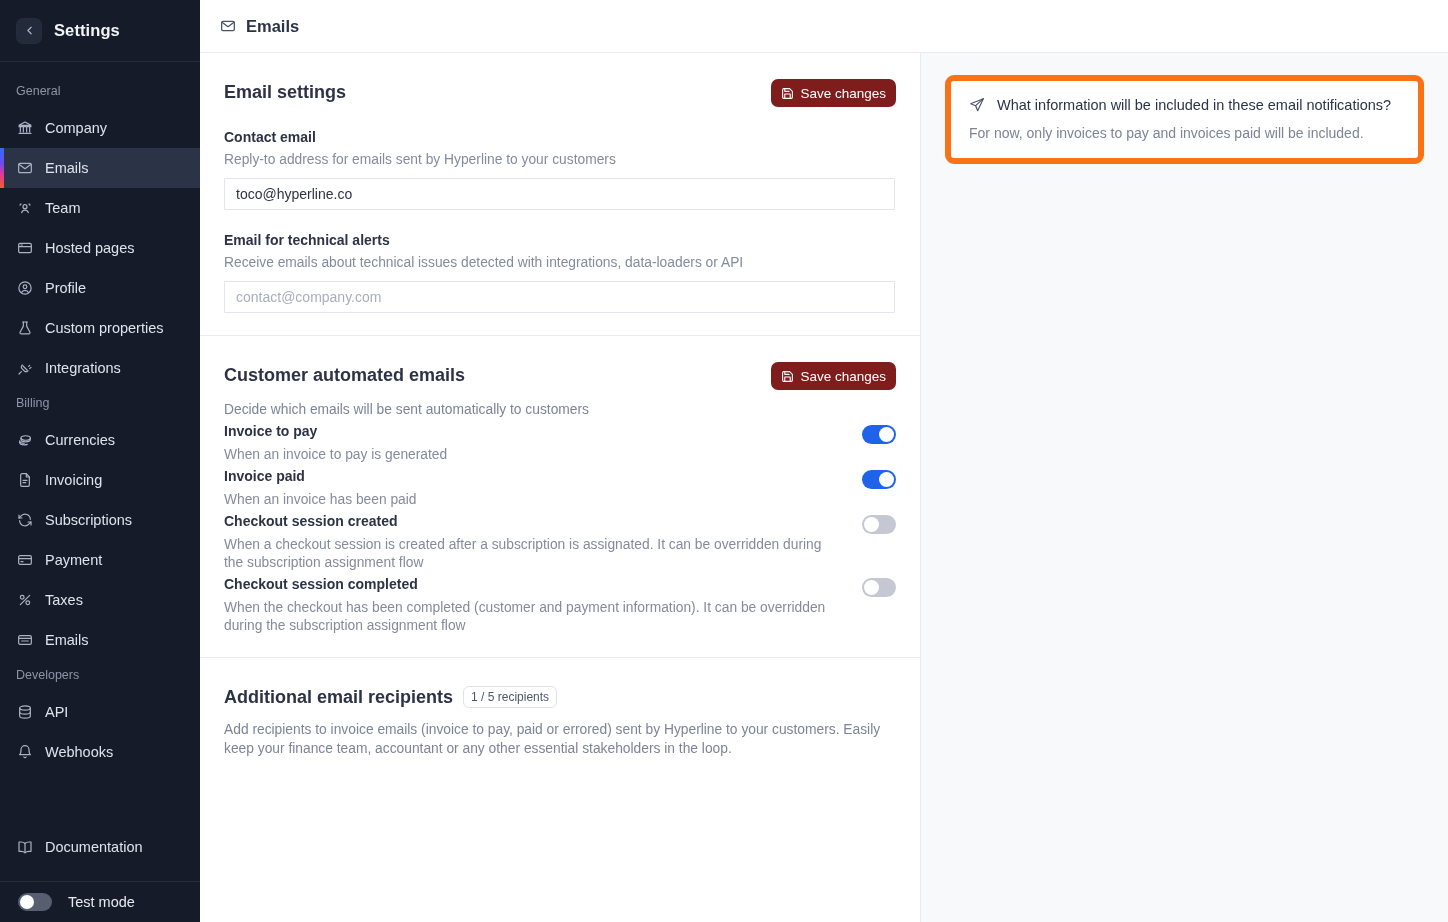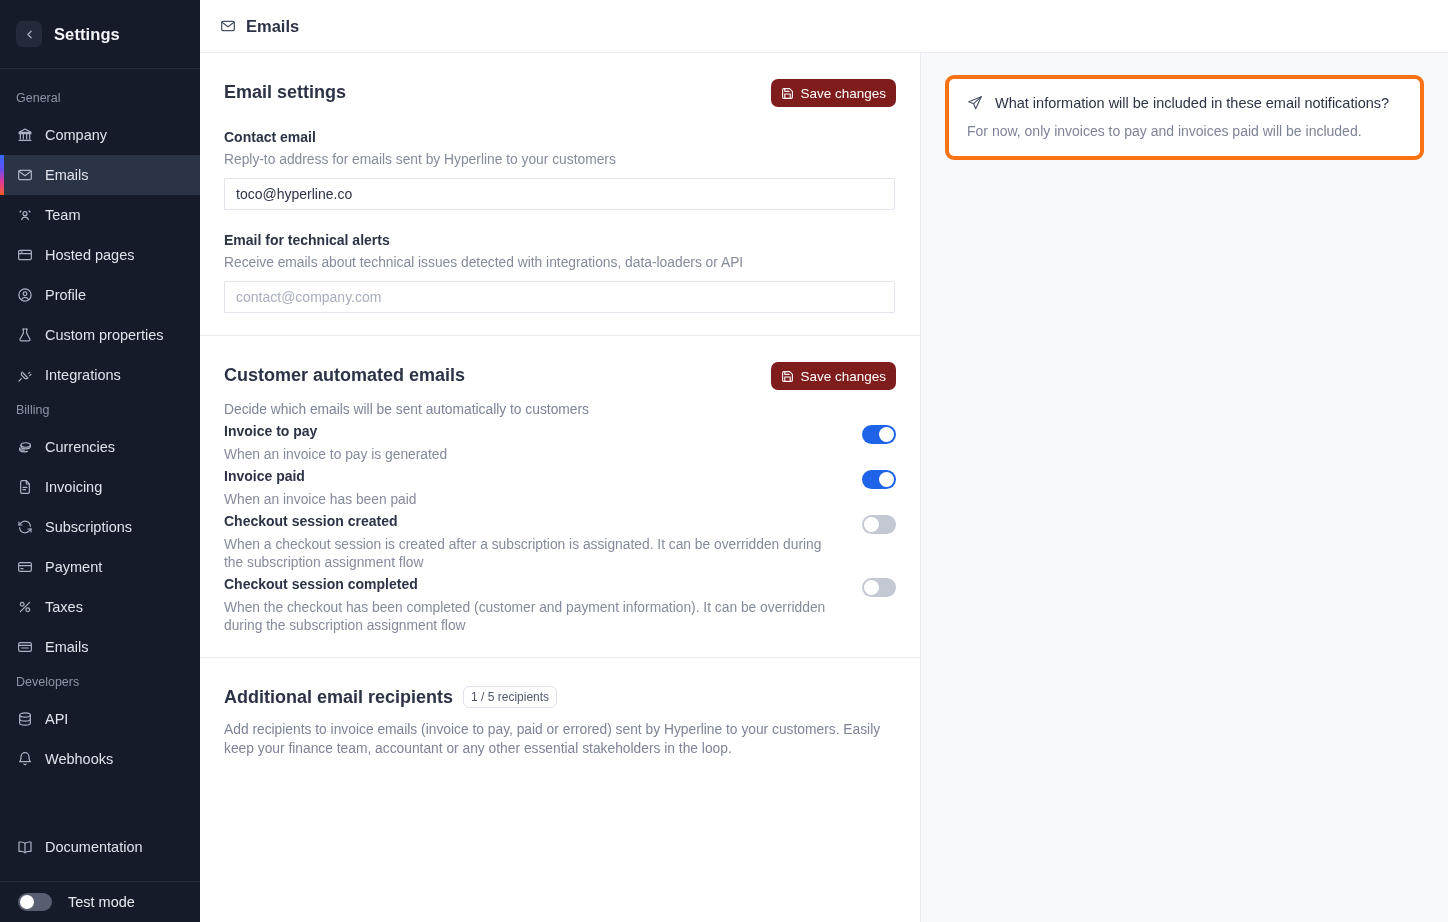--- a/index.html
+++ b/index.html
@@ -15,21 +15,21 @@
   
   .sidebar {
     width: 200px; height: 922px;
     background: #151b28;
     color: #e8eaf0;
     display: flex; flex-direction: column;
     flex: 0 0 200px;
     position: relative;
   }
   .sb-header {
-    height: 69px;
+    height: 62px;
     display: flex; align-items: center; gap: 12px;
     padding: 0 16px;
     border-bottom: 1px solid #252c3c;
   }
   .back-btn {
     width: 26px; height: 26px;
     border: 1px solid #39405320;
     background: #232a3a;
     border-radius: 7px;
     display: flex; align-items: center; justify-content: center;
@@ -156,21 +156,21 @@
   }
   .switch.on .sk { left: 17px; }
 
   
   .aside {
     flex: 1 1 auto; background: #f8f9fb;
     padding: 22px 24px;
     min-width: 0;
   }
   .info-card {
-    background: #fff; border: 4px solid #f97316; border-radius: 9px;
+    background: #fff; border: 6px solid #f97316; border-radius: 9px;
     padding: 16px 18px 17px 18px;
   }
   .info-title-row { display: flex; align-items: center; gap: 12px; }
   .info-title-row .pin { color: #4a5267; display: flex; align-items: center; }
   .info-title { font-size: 14.5px; color: #2d3347; font-weight: 400; }
   .info-body { font-size: 14px; color: #7d8497; margin-top: 12px; }
 </style>
 </head>
 <body>
 

